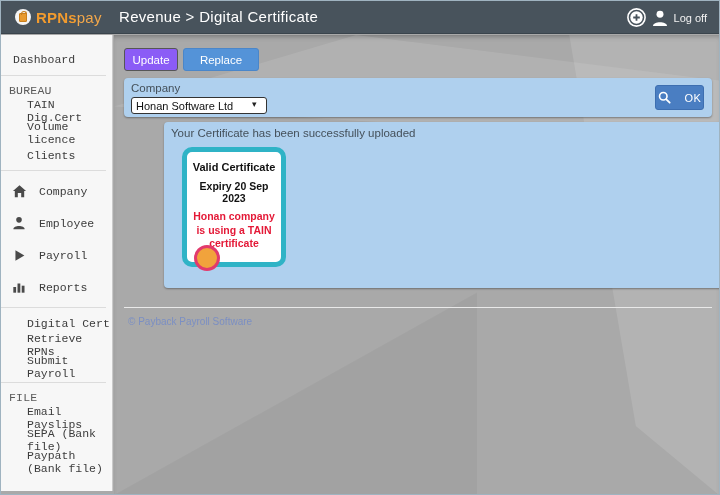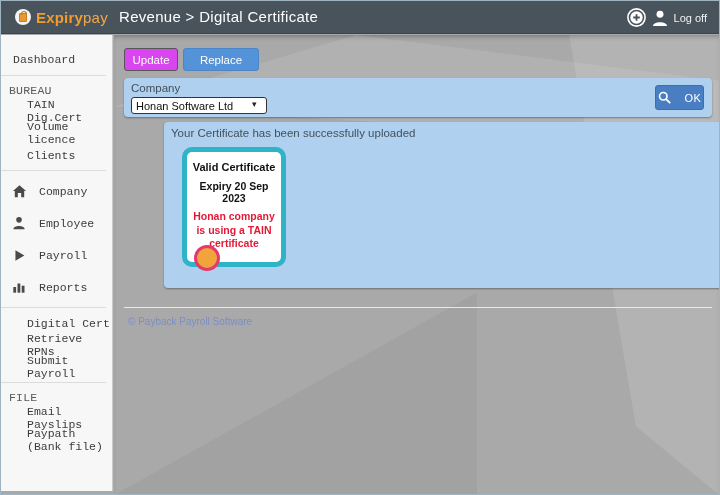--- a/index.html
+++ b/index.html
@@ -41,21 +41,21 @@
   .sb-thumb { position:absolute; left:1px; top:14px; width:9px; height:400px; background:#c2c2c2; border-radius:4px; cursor:pointer; }
 
   
   .main { position:absolute; left:113px; top:34px; width:605px; height:460px; background:#a9a9a9; overflow:hidden; box-shadow:inset 0 4px 6px -4px rgba(0,0,0,.45); }
   .poly { position:absolute; pointer-events:none; }
   .poly1 { left:0; top:0; width:100%; height:130px; background:rgba(255,255,255,.10); clip-path:polygon(0 55%, 40% 0, 100% 35%, 100% 100%, 55% 70%); }
   .poly2 { right:0; top:0; width:55%; height:100%; background:rgba(255,255,255,.12); clip-path:polygon(55% 0, 100% 0, 100% 100%, 75% 85%); }
   .poly3 { left:0; bottom:0; width:60%; height:55%; background:rgba(0,0,0,.04); clip-path:polygon(0 100%, 100% 20%, 100% 100%); }
 
   .btn { display:inline-flex; align-items:center; justify-content:center; color:#fff; font-size:11.5px; border-radius:3px; cursor:pointer; border:1px solid transparent; }
-  .btn-update { position:absolute; left:10px; top:13px; width:54px; height:23px; background:#d946ef; border-color:#565656; }
+  .btn-update { position:absolute; left:10px; top:13px; width:54px; height:23px; background:#8b5cf6; border-color:#565656; }
   .btn-replace { position:absolute; left:69px; top:13px; width:76px; height:23px; background:#5493d8; border-color:#4a86c9; }
 
   .panel { position:absolute; left:10px; width:588px; background:#afd0ee; border-radius:4px; box-shadow:0 1px 2px rgba(0,0,0,.35); }
   .panel-company { top:43px; height:39px; }
   .panel-label { position:absolute; left:7px; top:4px; font-size:11.5px; color:#44505a; }
   .company-select { position:absolute; left:7px; top:19px; width:136px; height:17px; font-size:11px; color:#111; background:#fff; border:1px solid #333; border-radius:3px; appearance:none; -webkit-appearance:none; padding:0 16px 0 4px; font-family:"Liberation Sans",sans-serif; }
   .select-chevron { position:absolute; left:128px; top:21px; pointer-events:none; color:#222; font-size:9px; }
   .btn-ok { position:absolute; right:8px; top:7px; width:49px; height:25px; background:#4a7ec2; border-color:#3d6eb0; gap:14px; font-size:11px; letter-spacing:.5px; }
 
   .panel-cert { top:87px; height:166px;margin-left:40px; }
@@ -72,21 +72,21 @@
 </head>
 <body>
 
 <div class="window">
 
   <div class="header">
     <div class="brand">
       <span class="logo-badge">
           <span class="logo-bag"></span>
         </span>
-      <span class="brand-text"><span class="brand-bold">Expiry</span><span class="brand-light">pay</span></span>
+      <span class="brand-text"><span class="brand-bold">RPNs</span><span class="brand-light">pay</span></span>
     </div>
     <div class="page-title">Revenue &gt; Digital Certificate</div>
     <div class="header-right">
       <span class="hicon">
         <svg width="19" height="19" viewBox="0 0 19 19">
             <circle cx="9.5" cy="9.5" r="8.6" fill="none" stroke="#fff" stroke-width="1.6"></circle>
             <circle cx="9.5" cy="9.5" r="6.2" fill="#fff"></circle>
             <path d="M9.5 6.2v6.6M6.2 9.5h6.6" stroke="#48535c" stroke-width="1.8"></path>
           </svg>
       </span>
@@ -148,20 +148,21 @@
       </div>
       <div class="sb-div"></div>
 
       <div class="sb-row sub">Digital Cert</div>
       <div class="sb-row sub">Retrieve RPNs</div>
       <div class="sb-row sub">Submit Payroll</div>
       <div class="sb-div"></div>
 
       <div class="sb-section">FILE</div>
       <div class="sb-row sub">Email Payslips</div>
+      <div class="sb-row sub">SEPA (Bank file)</div>
       <div class="sb-row sub">Paypath (Bank file)</div>
 
     </div>
   </nav>
 
   <div class="sb-scroll">
     <div class="sb-arrow up">▲</div>
     <div class="sb-thumb"></div>
     <div class="sb-arrow down">▼</div>
   </div>

